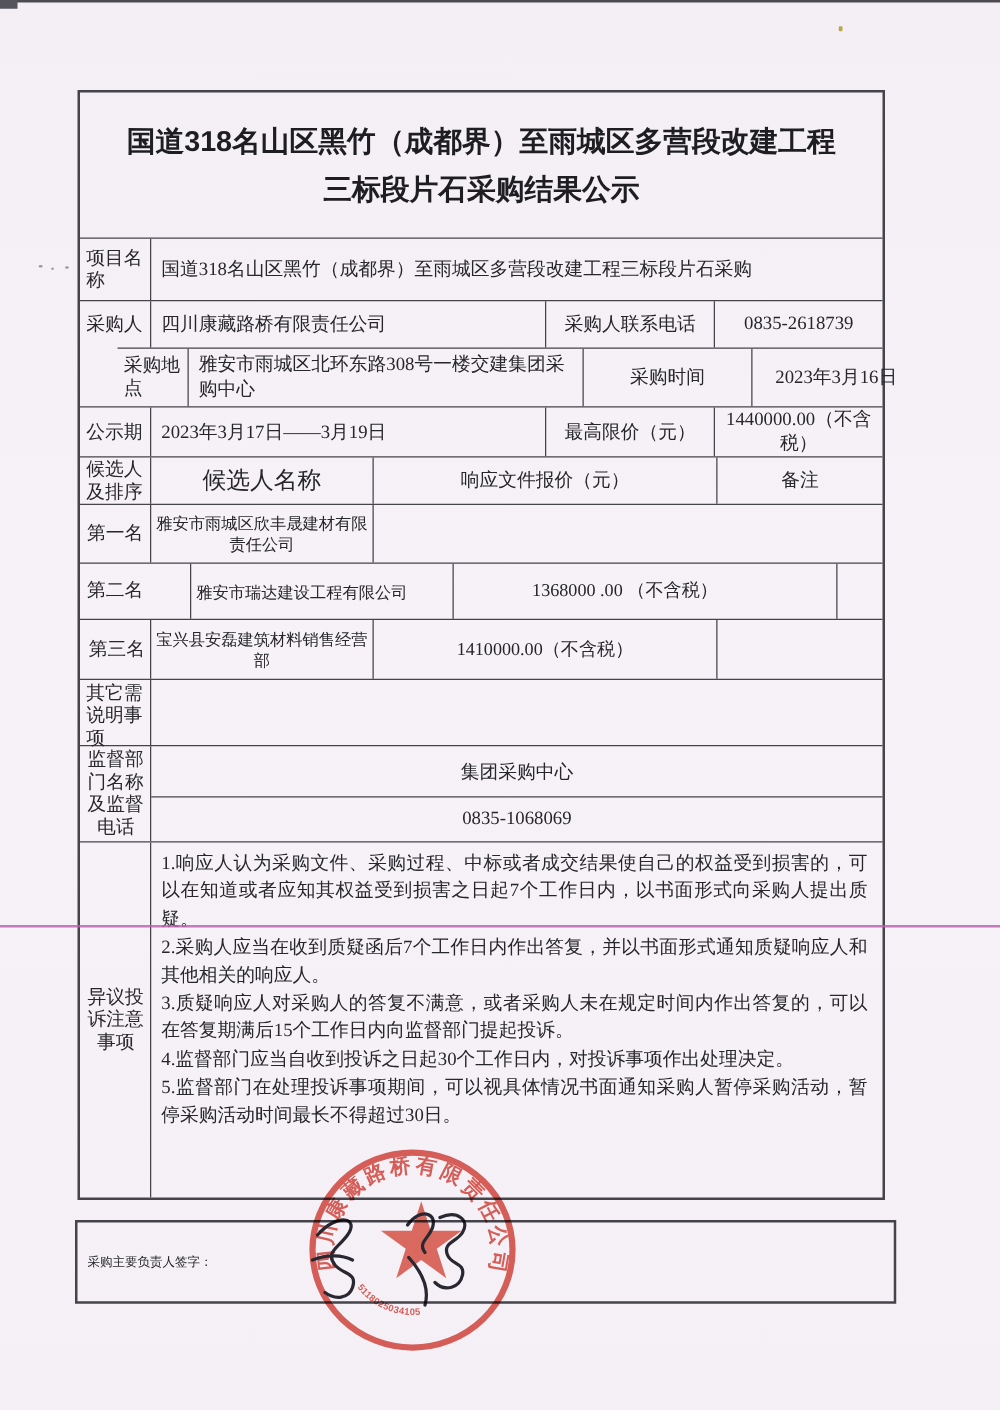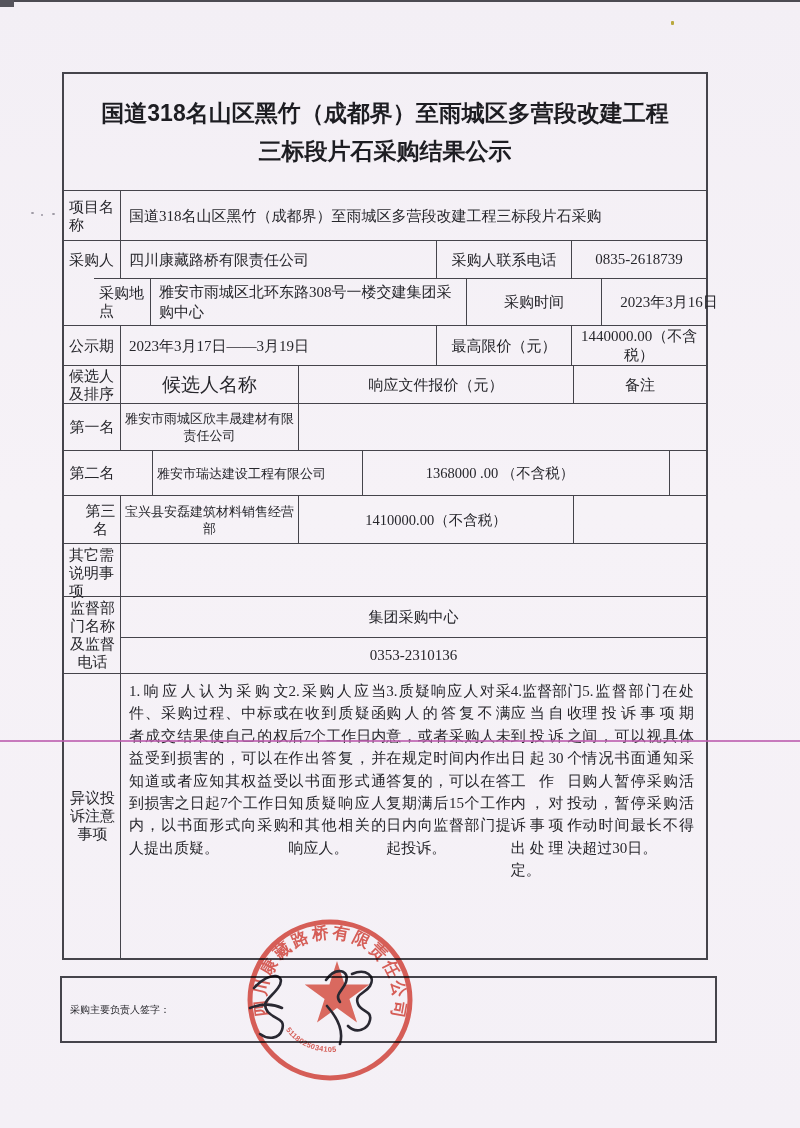--- a/index.html
+++ b/index.html
@@ -42,21 +42,21 @@
   .w-price{width:275px;flex:none;font-size:14.5px;}
   .w-note{width:133px;flex:none;}
   .h-r1{height:50px;} .h-r2{height:38px;} .h-r3{height:47px;margin-left:30px;} .h-r4{height:40px;}
   .h-hdr{height:38px;} .h-c1{height:47px;} .h-c2{height:45px;gap:32px;} .h-c3{height:48px;}
   .h-other{height:53px;} .h-sup{height:77px;} .h-obj{height:285px;}
   .sup-right{flex:1;display:flex;flex-direction:column;}
   .sup-sub{flex:none;display:flex;align-items:center;justify-content:center;
            font-size:15px;box-sizing:border-box;}
   .sup-sub.top{height:40px;}
   .sup-sub.bot{height:35.5px;border-top:1.6px solid #45444b;}
-  .obj-content{flex:1;display:flex;justify-content:flex-start;
+  .obj-content{flex:1;display:flex;flex-direction:column;justify-content:flex-start;
                padding:6px 12px 6px 8px;box-sizing:border-box;border-left:1.6px solid #45444b;}
   .oline{font-size:15px;line-height:22.4px;text-align:justify;color:#26262b;}
 
   
   .sign-box{position:absolute;left:60px;top:976px;width:657px;height:67px;
             border:2px solid #45444b;box-sizing:border-box;display:flex;
             align-items:center;padding-left:8px;font-size:10px;color:#26262b;z-index:3;}
 
   
   .stamp-svg{position:absolute;left:230px;top:918px;width:200px;height:175px;
@@ -122,36 +122,36 @@
     </div>
 
     <div class="row h-c2">
       <div class="cell lab c-center" style="padding-left:2px;">第二名</div>
       <div class="cell w-name c-center vline">雅安市瑞达建设工程有限公司</div>
       <div class="cell w-price c-center vline">1368000 .00 （不含税）</div>
       <div class="cell w-note vline"></div>
     </div>
 
     <div class="row h-c3">
-      <div class="cell lab c-center" style="padding-left:19px;">第三名</div>
+      <div class="cell lab c-center" style="padding-left:5px;">第三名</div>
       <div class="cell w-name c-center vline">宝兴县安磊建筑材料销售经营部</div>
       <div class="cell w-price c-center vline">1410000.00（不含税）</div>
       <div class="cell w-note vline"></div>
     </div>
 
     <div class="row h-other">
       <div class="cell lab" style="align-items:flex-start;">其它需说明事项</div>
       <div class="cell w-span vline"></div>
     </div>
 
     <div class="row h-sup">
       <div class="cell lab c-center" style="padding-left:3px;">监督部门名称及监督电话</div>
       <div class="sup-right vline">
         <div class="sup-sub top">集团采购中心</div>
-        <div class="sup-sub bot">0353-2310136</div>
+        <div class="sup-sub bot">0835-1068069</div>
       </div>
     </div>
 
     <div class="row h-obj">
       <div class="cell lab c-center" style="padding-left:3px;">异议投诉注意事项</div>
       <div class="obj-content">
         <div class="oline">1.响应人认为采购文件、采购过程、中标或者成交结果使自己的权益受到损害的，可以在知道或者应知其权益受到损害之日起7个工作日内，以书面形式向采购人提出质疑。</div>
         <div class="oline">2.采购人应当在收到质疑函后7个工作日内作出答复，并以书面形式通知质疑响应人和其他相关的响应人。</div>
         <div class="oline">3.质疑响应人对采购人的答复不满意，或者采购人未在规定时间内作出答复的，可以在答复期满后15个工作日内向监督部门提起投诉。</div>
         <div class="oline">4.监督部门应当自收到投诉之日起30个工作日内，对投诉事项作出处理决定。</div>

